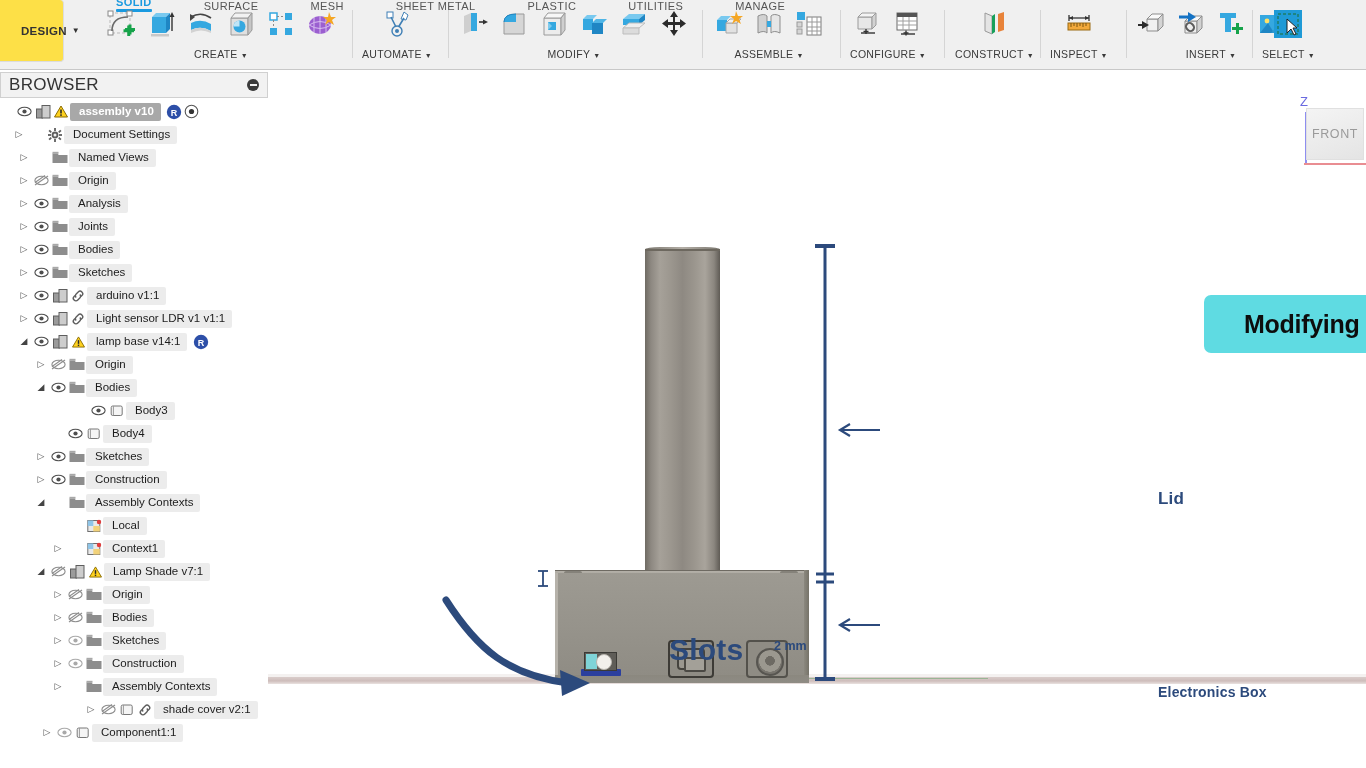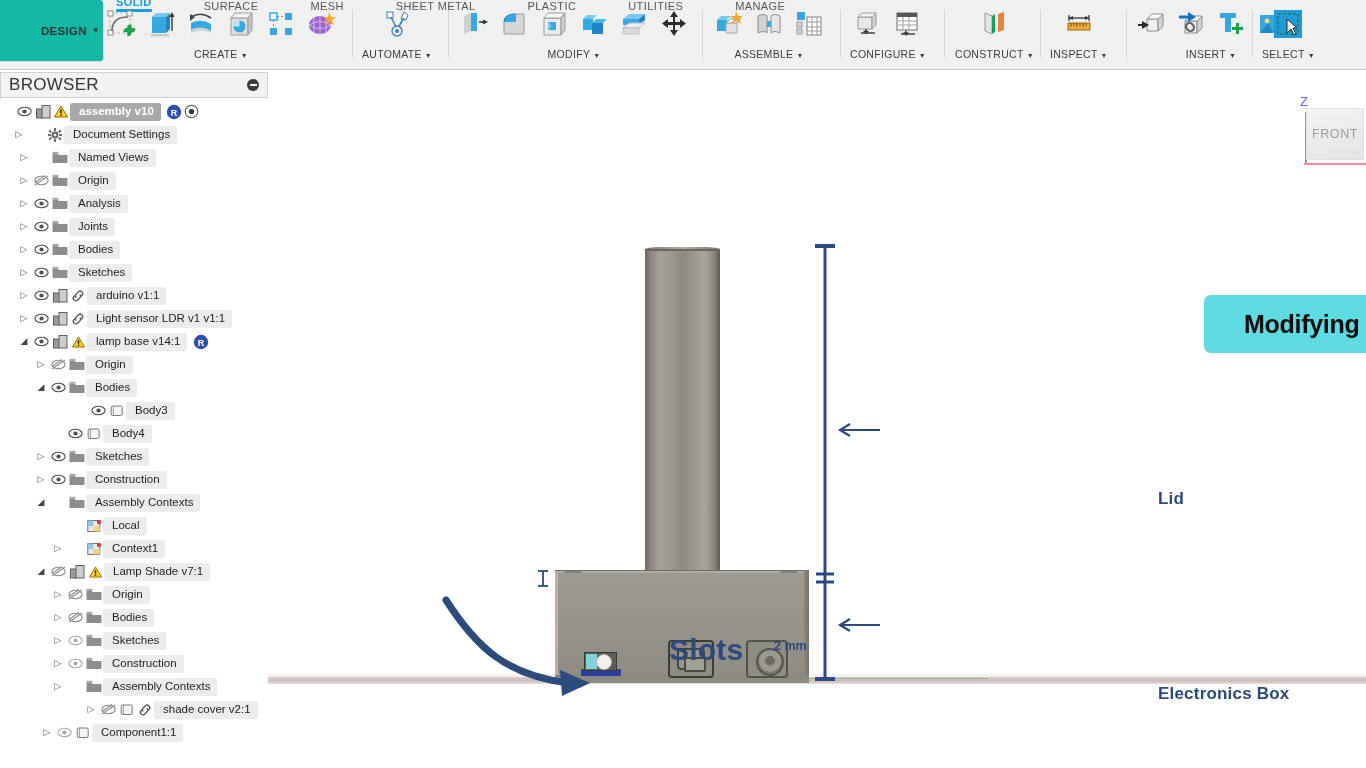--- a/index.html
+++ b/index.html
@@ -27,22 +27,22 @@
     font-family: "Liberation Sans", sans-serif;
   }
   .ribbon-tab.active { color: #1a9ae0; font-weight: bold; }
   .ribbon-tab.active::after {
     content: ""; display: block; height: 3px; background: #1a9ae0;
     margin-top: 1px; border-radius: 1px;
   }
 
   
   #design-btn {
-    position: absolute; left: 0px; top: 0px; width: 104px; height: 62px;
-    background: #14b8a6; border: 1px solid #dcdcdc; border-left: none; border-top:none;
+    position: absolute; left: 0px; top: 0px; width: 64px; height: 62px;
+    background: #fde047; border: 1px solid #dcdcdc; border-left: none; border-top:none;
     border-radius: 0 4px 4px 0;
     display: flex; align-items: center; justify-content: center;
     font-size: 11.5px; font-weight: bold; color: #333; letter-spacing: .3px; padding-left: 38px;
   }
   #design-btn .caret { margin-left: 5px; font-size: 8px; }
 
   .panel {
     position: absolute; top: 6px; height: 58px;
     display: flex; flex-direction: column; align-items: center;
   }
@@ -201,21 +201,21 @@
     background: #5fdbe2; border-radius: 7px;
     display: flex; align-items: center; justify-content: center;
   }
   #title-badge span {
     font-size: 25px; font-weight: bold; color: #0d0d0d; letter-spacing: -.3px;
   }
   .cal-label {
     color: #2c4a7c; font-weight: bold; letter-spacing: .2px;
   }
   #lid-label { left: 890px; top: 419px; font-size: 17px; }
-  #ebox-label { left: 890px; top: 614px; font-size: 17px; }
+  #ebox-label { left: 890px; top: 614px; font-size: 14px; }
   #slots-label { left: 401px; top: 563px; font-size: 30px; }
   #mm-label { left: 506px; top: 569px; font-size: 12.5px; color:#2c4a7c; font-weight:bold; }
 
   #viewcube { position: absolute; left: 1296px; top: 88px; width: 70px; height: 80px; }
   #vc-face {
     position:absolute; left:10px; top:20px; width:58px; height:52px;
     background: linear-gradient(160deg,#f4f4f4,#e4e4e4);
     border:1px solid #e0e0e0;
     display:flex; align-items:center; justify-content:center;
     font-size:12.5px; color:#9a9a9a; letter-spacing:.6px;

